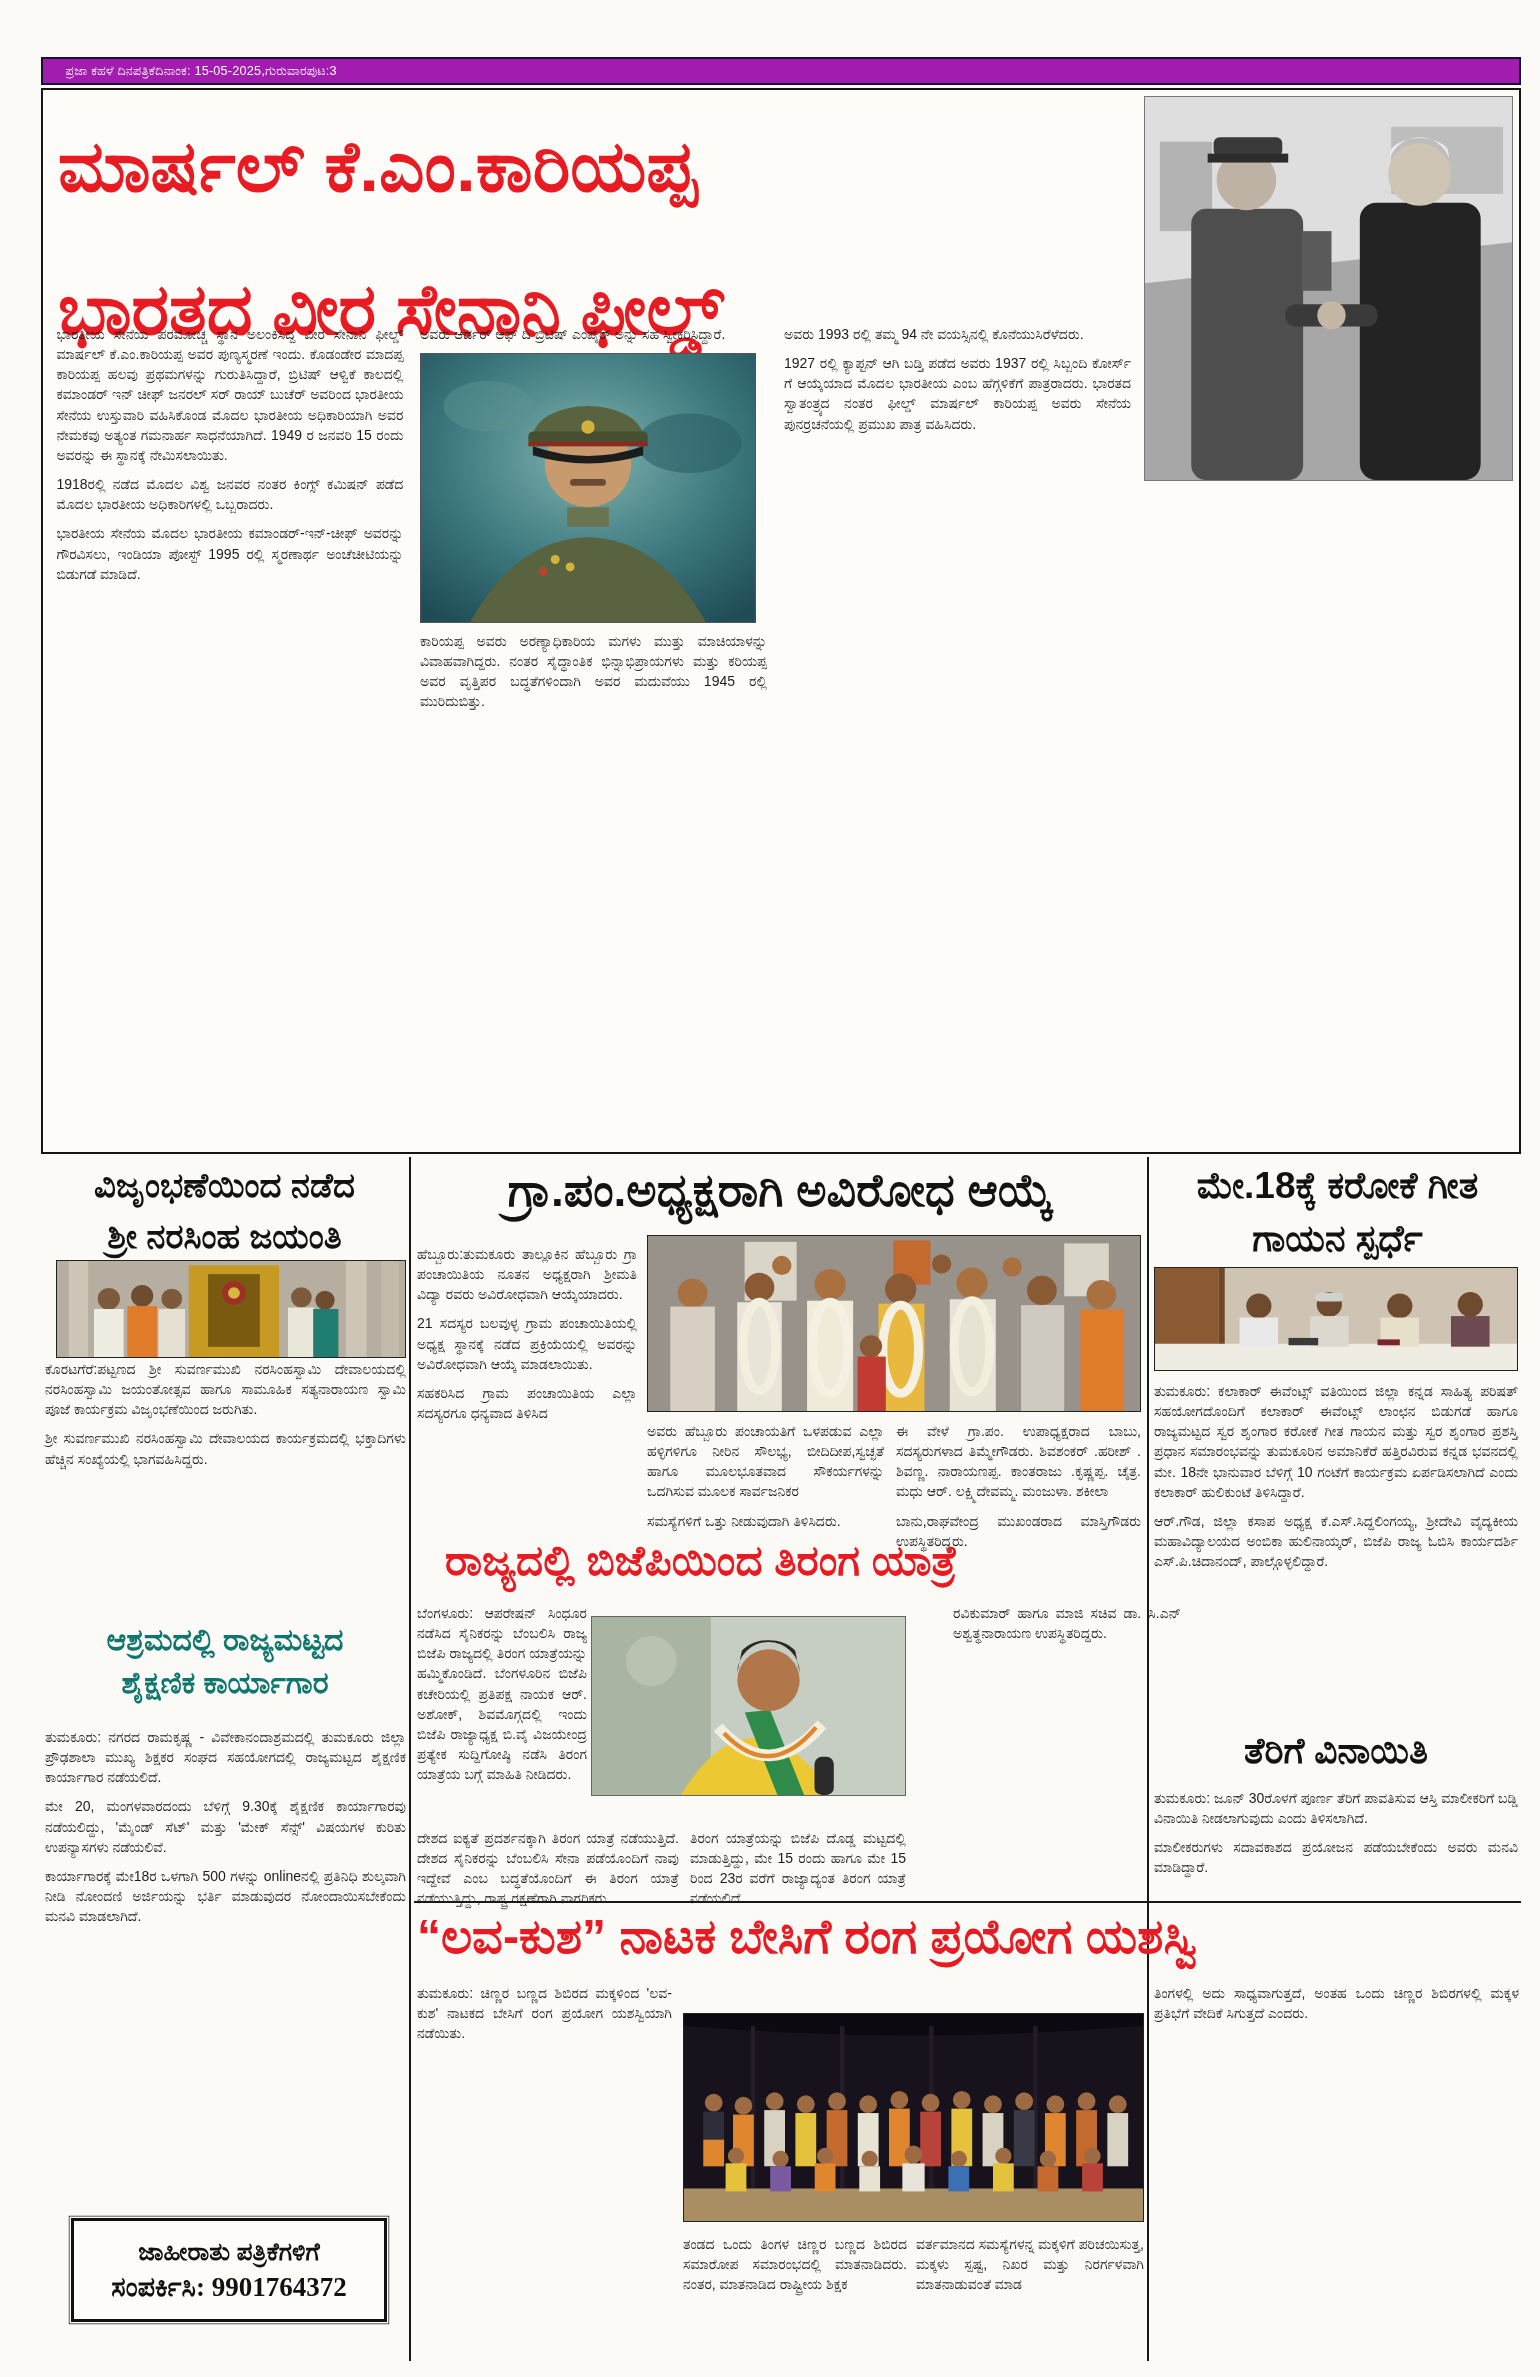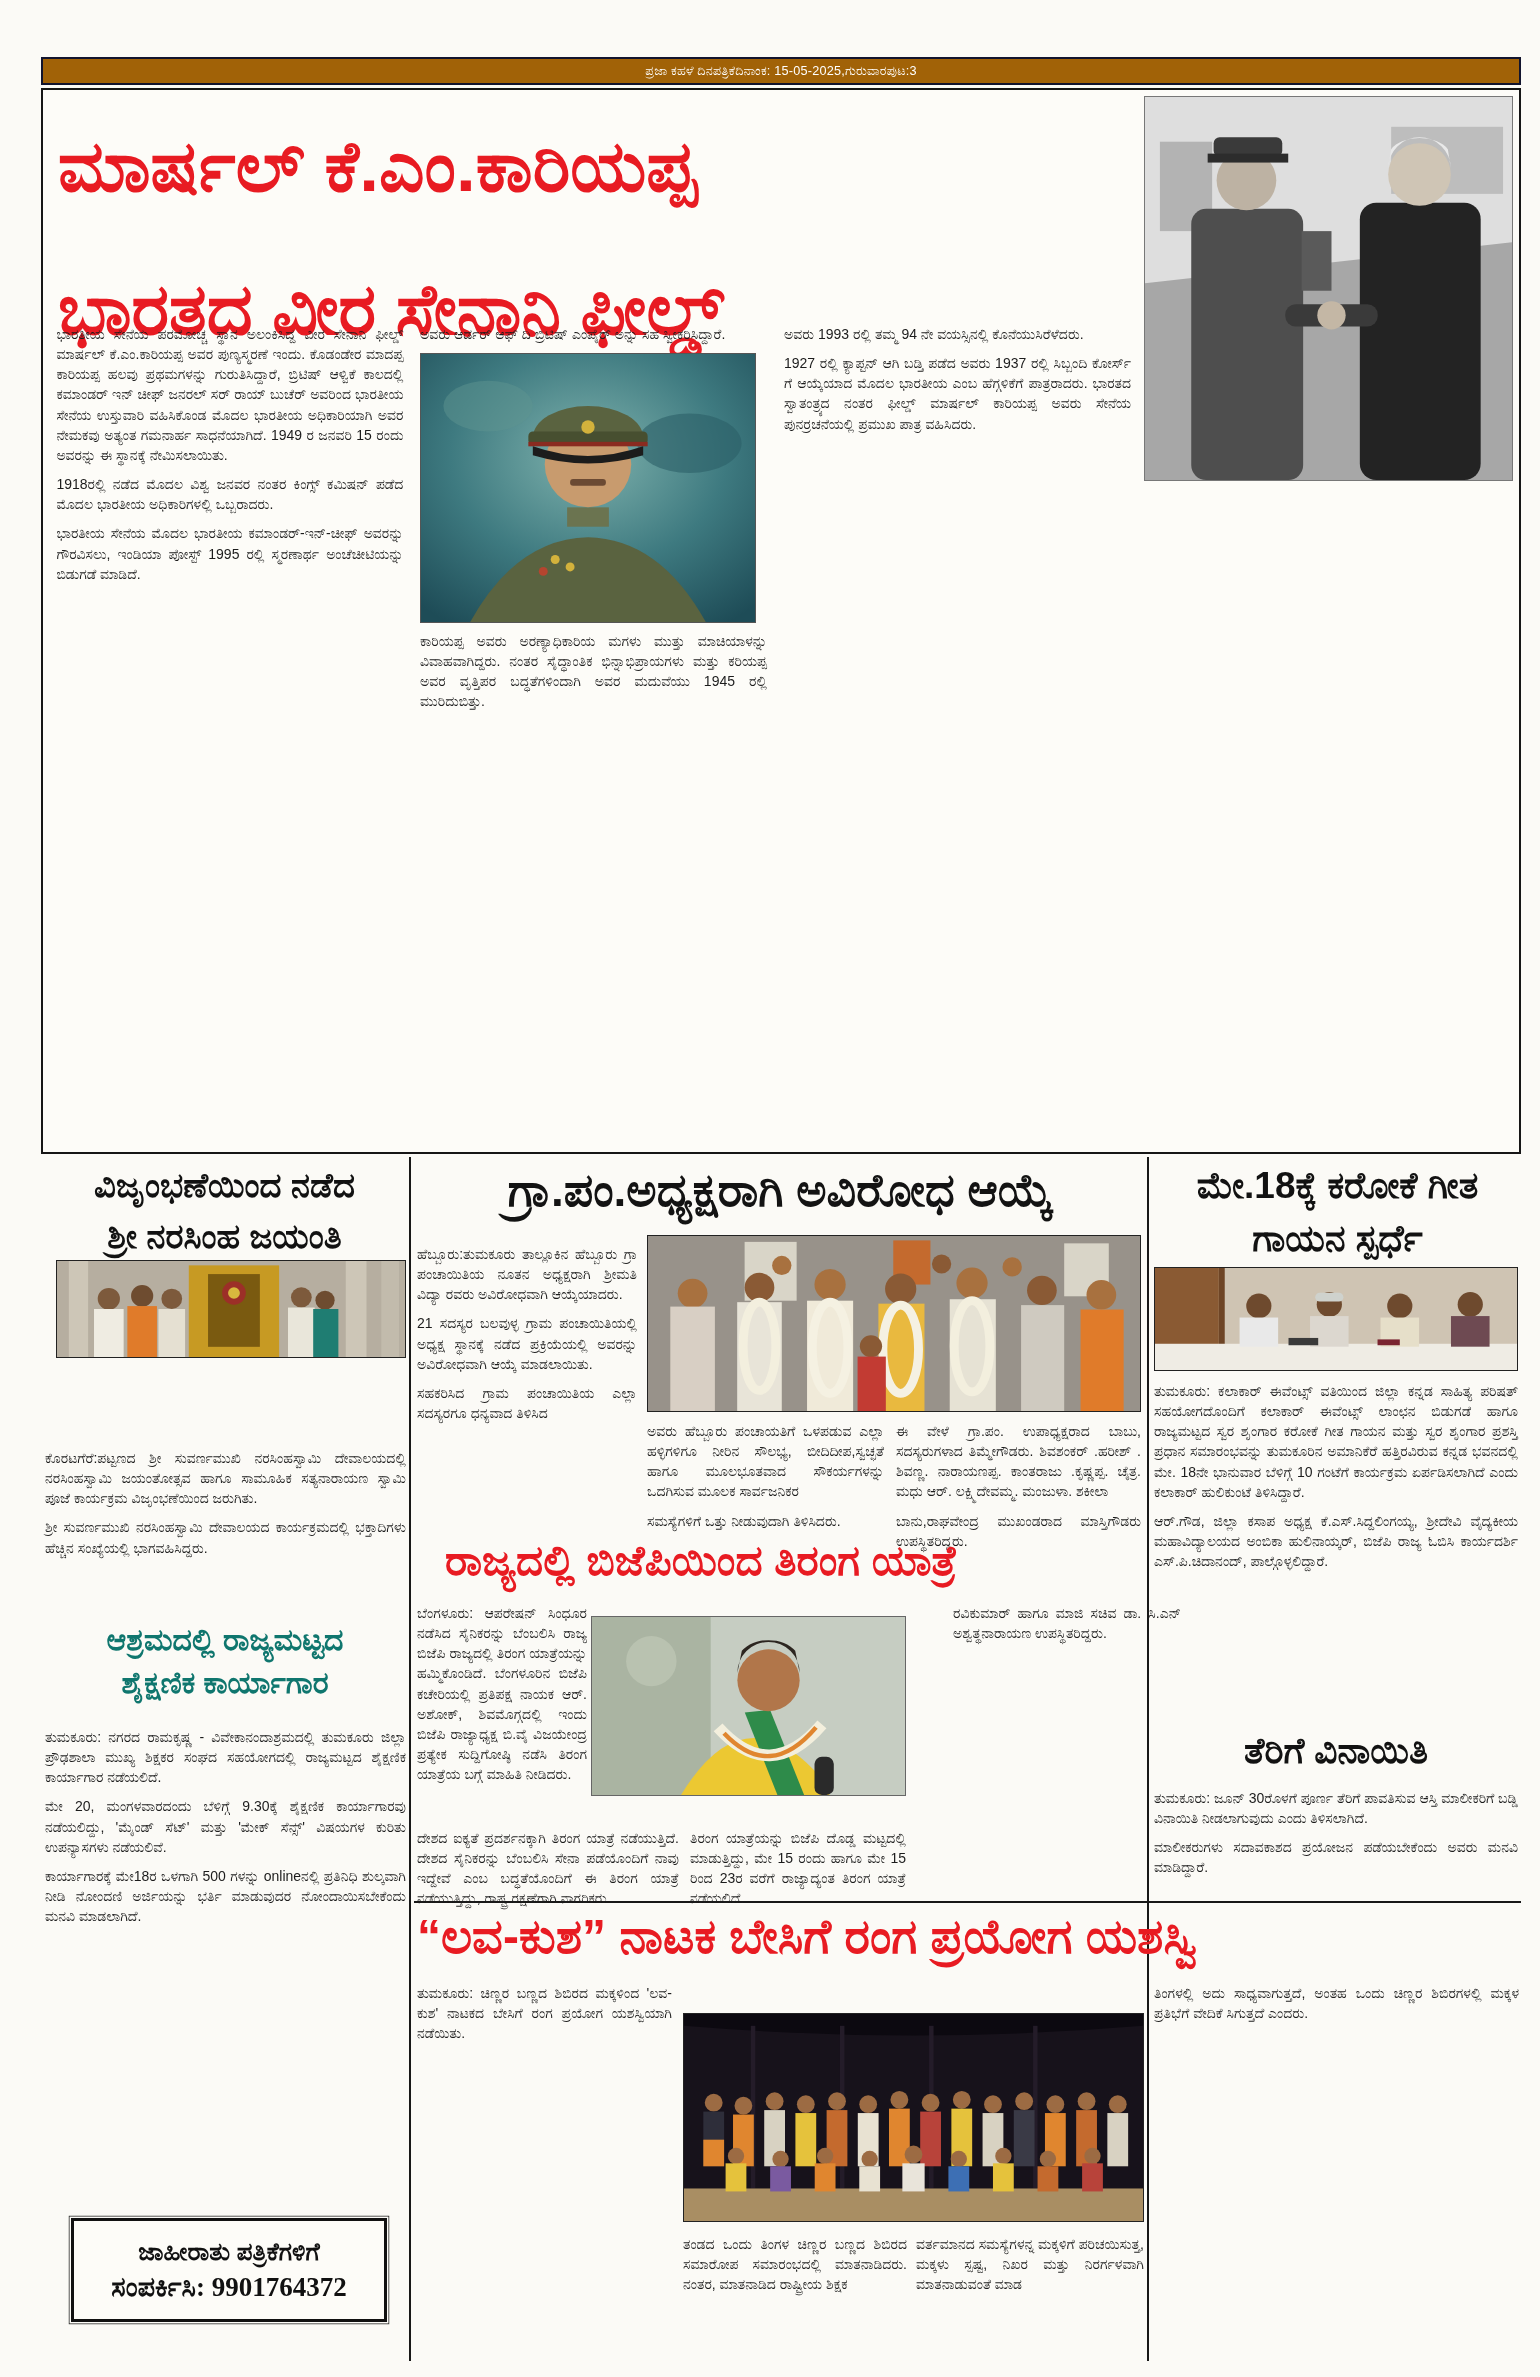--- a/index.html
+++ b/index.html
@@ -1,22 +1,22 @@
 <!DOCTYPE html>
 <html style="font-size:12px"><head>
 <meta charset="utf-8">
 <style>
   html,body{margin:0;padding:0;}
   body{width:1541px;height:2377px;background:#f6f5ef;font-family:"Liberation Sans", sans-serif;position:relative;}
   .page{position:absolute;left:0;top:0;width:1541px;height:2377px;background:#fbfaf6;overflow:hidden;}
   .abs{position:absolute;box-sizing:border-box;}
 
   
-  .masthead{left:41px;top:57px;width:1480px;height:28px;background:#a16207;border:2.2px solid #12142e;
-            display:flex;align-items:center;justify-content:center;padding:0 22.4px;color:#fff;}
+  .masthead{left:41px;top:57px;width:1480px;height:28px;background:#a21caf;border:2.2px solid #12142e;
+            display:flex;align-items:center;justify-content:flex-start;padding:0 22.4px;color:#fff;}
   .masthead span{font-size:12.7px;letter-spacing:0.2px;}
 
   
   .lead-box{left:41px;top:88px;width:1480px;height:1066px;border:2.2px solid #161616;background:#fdfcf8;}
   .lead-headline{position:absolute;left:15px;top:4.5px;width:1085px;color:#e81b22;font-weight:bold;
                  font-size:71px;line-height:2.02;white-space:nowrap;}
   .lead-photo{position:absolute;right:6px;top:6px;width:367px;height:383px;border:0.7px solid #777;overflow:hidden;}
   .col{position:absolute;width:347px;}
   .body-text{font-size:14px;line-height:1.44;text-align:justify;color:#1c1c1c;}
   .body-text p{margin:0 0 9px 0;}
@@ -26,21 +26,21 @@
   .c4{left:1107px;top:400px;width:359px;height:649px;}
   .portrait{width:334px;height:268px;margin:4.5px 0 7.5px 0;border:0.7px solid #555;overflow:hidden;}
 
   
   .vrule{width:1.5px;background:#181818;}
   .hrule{height:2.2px;background:#181818;}
 
   
   .nara-headline{left:41px;top:1160px;width:367px;font-size:34px;line-height:1.5;font-weight:bold;color:#121212;text-align:center;}
   .nara-photo{left:56px;top:1260px;width:350px;height:98px;border:1.5px solid #222;overflow:hidden;}
-  .nara-text{left:45px;top:1448px;width:361px;height:246px;}
+  .nara-text{left:45px;top:1359px;width:361px;height:246px;}
   .ashram-headline{left:43px;top:1619px;width:364px;font-size:30px;line-height:1.42;font-weight:bold;color:#0f766e;text-align:center;}
   .ashram-text{left:45px;top:1727px;width:361px;height:477px;}
   .ad-box{left:71px;top:2218px;width:316px;height:104px;border:3px solid #111;background:#fdfcf8;
           display:flex;flex-direction:column;align-items:center;justify-content:center;box-shadow:0 0 0 1.5px #fdfcf8, 0 0 0 2.2px #111;}
   .ad-box .l1{font-size:24.6px;font-weight:bold;color:#111;}
   .ad-box .l2{font-size:27px;font-weight:bold;color:#111;margin-top:6px;font-family:"Liberation Serif", serif;}
 
   
   .gp-headline{left:417px;top:1163px;width:727px;font-size:46px;font-weight:bold;color:#131313;text-align:center;white-space:nowrap;}
   .gp-leftcol{left:417px;top:1244px;width:220px;height:287px;}

